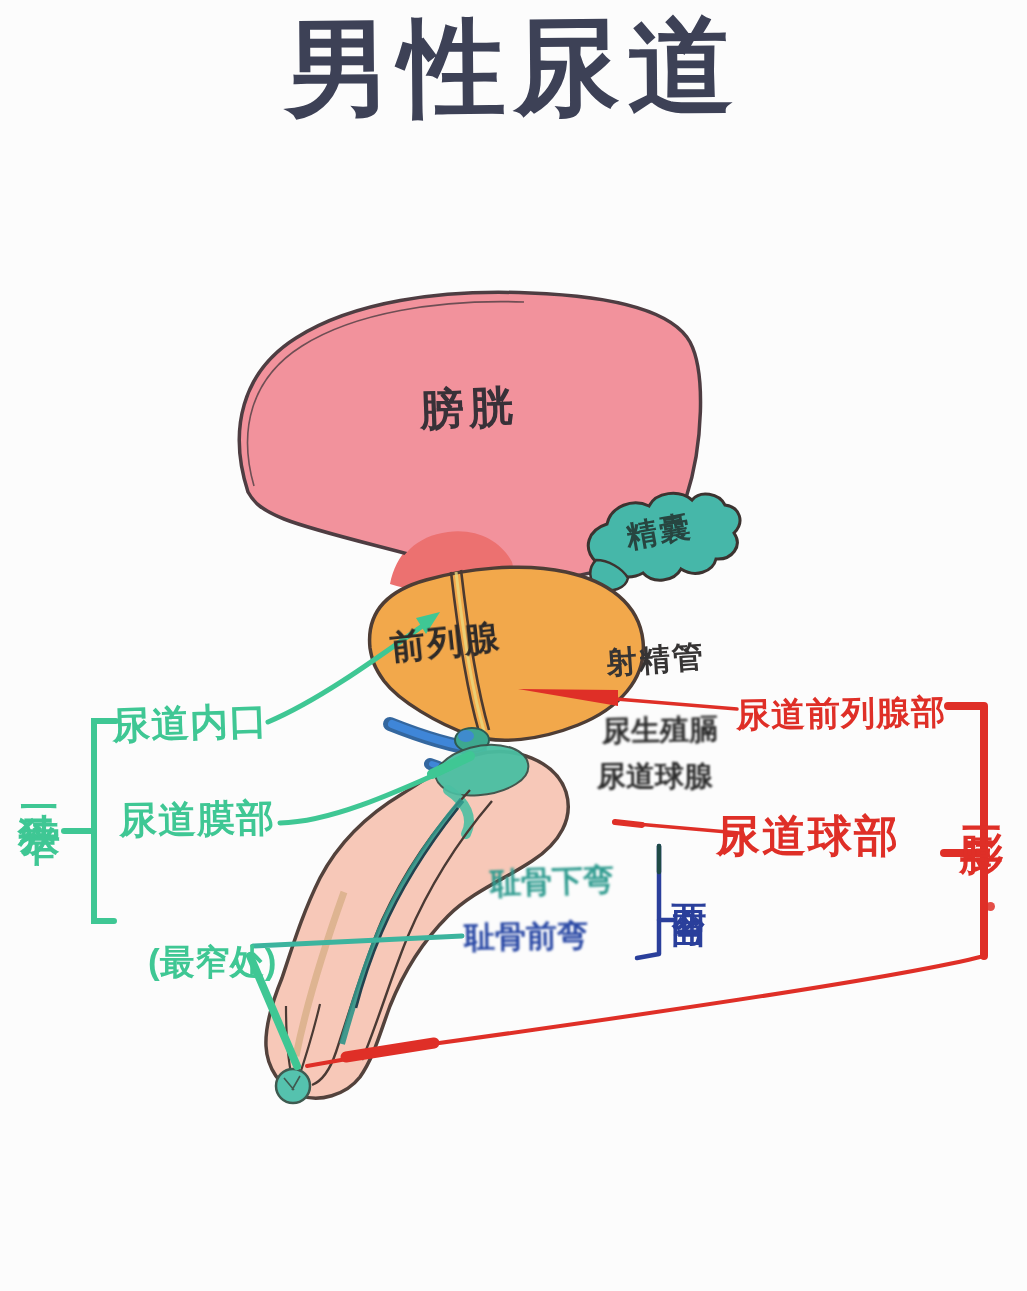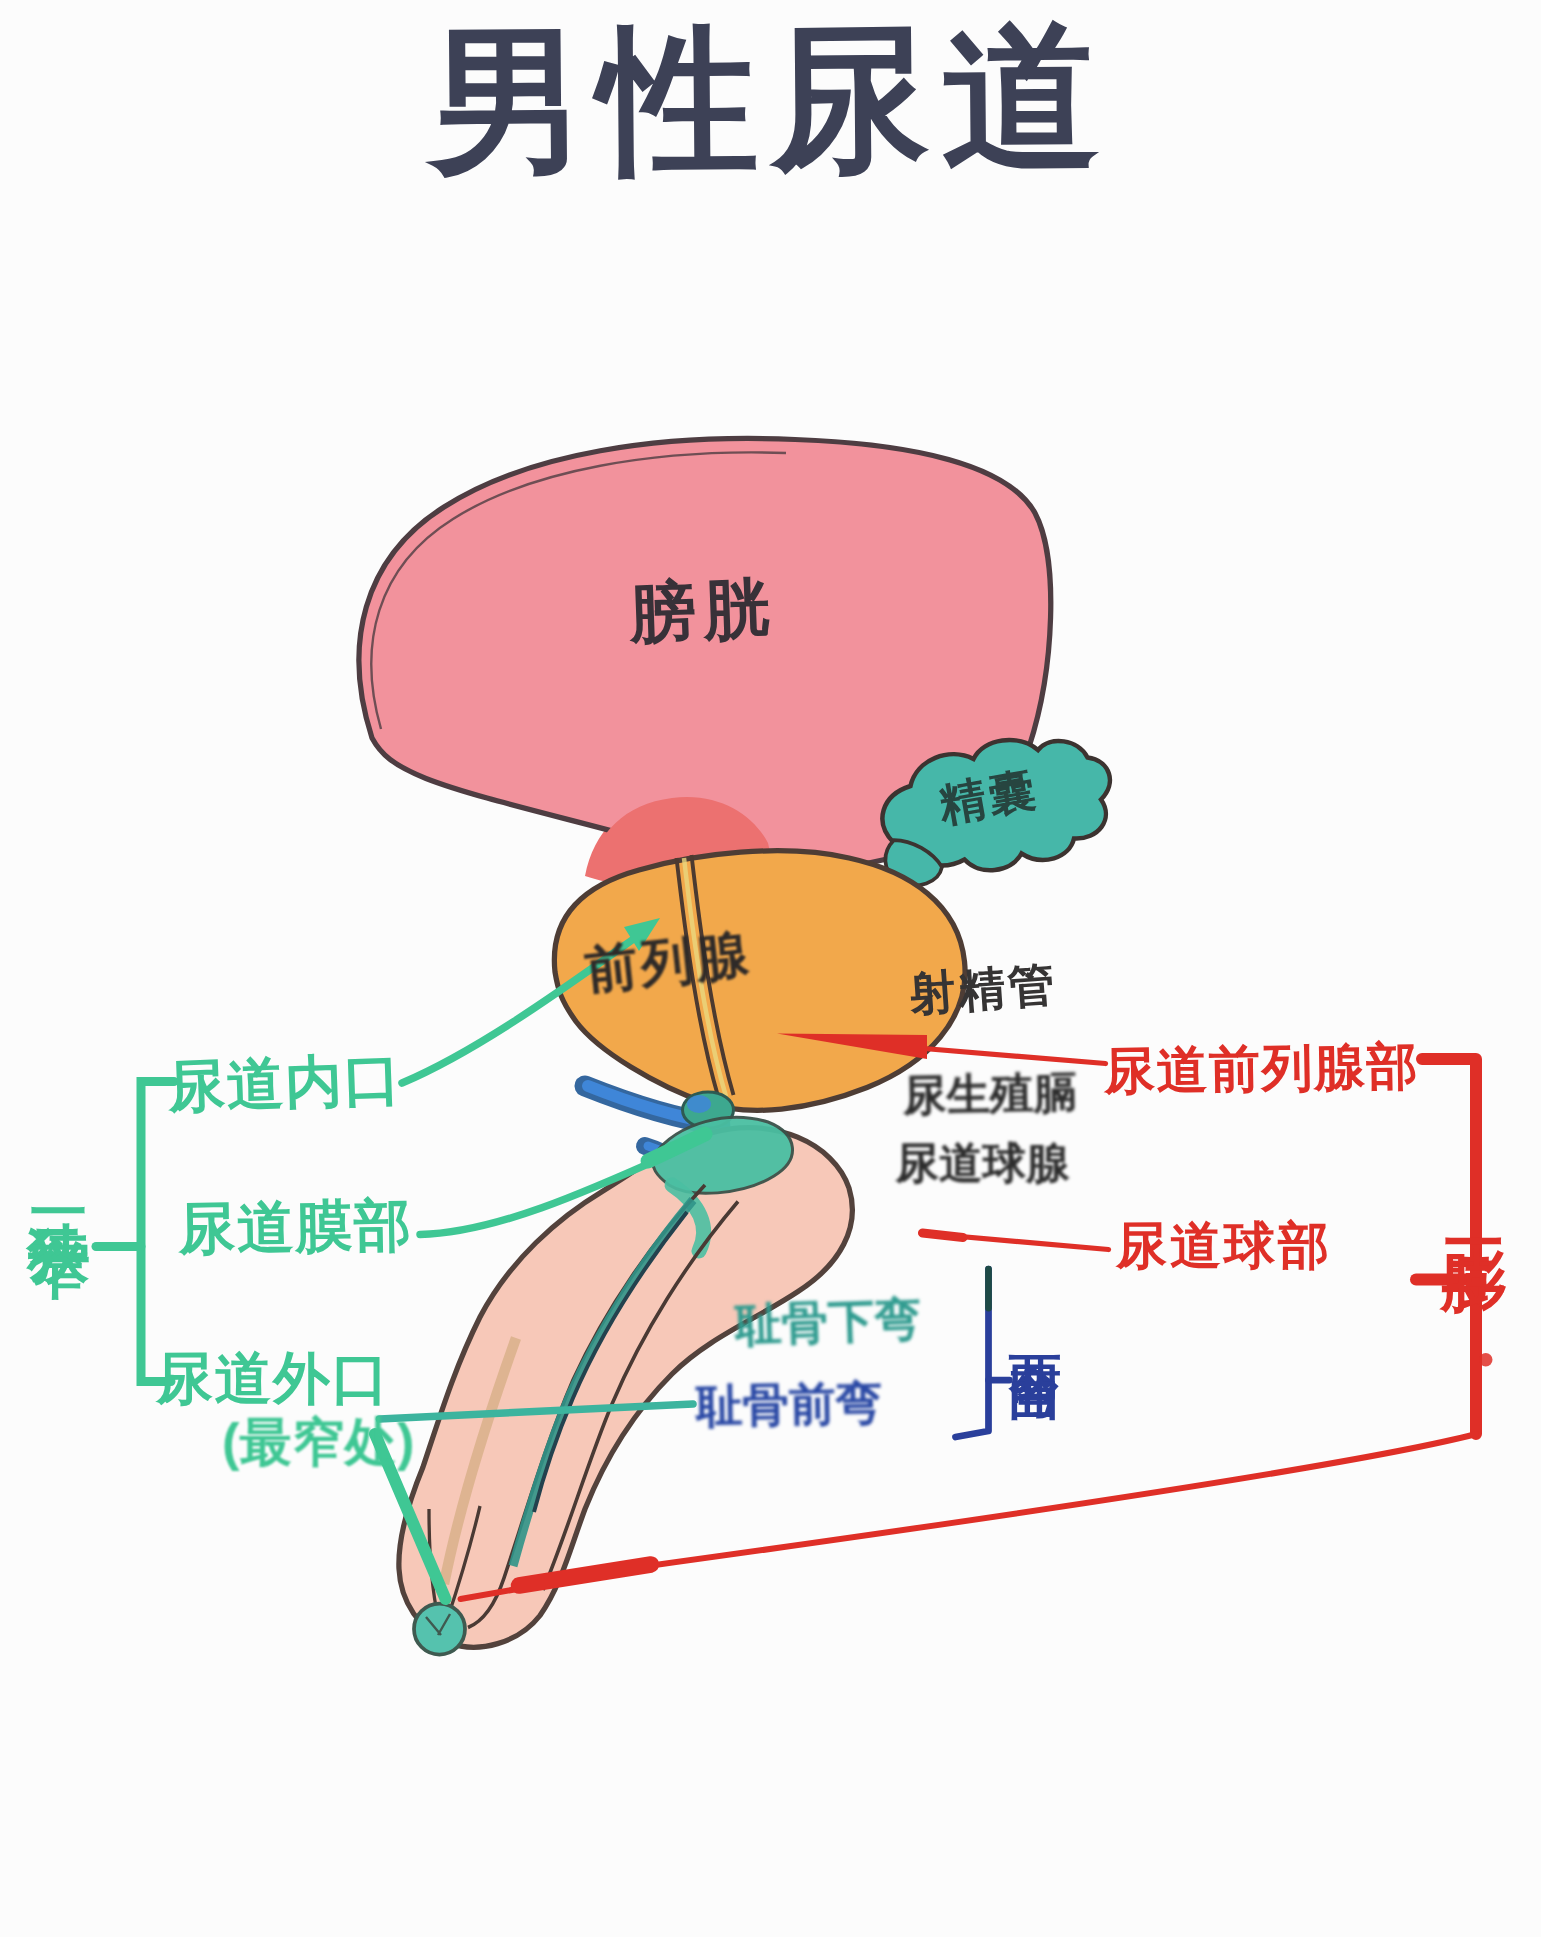--- a/index.html
+++ b/index.html
@@ -40,21 +40,21 @@
   .lbl-prostate{left:390px;top:624px;font-size:35px;letter-spacing:2px;color:#2e2a28;transform:rotate(-6deg);filter:blur(0.7px);}
   .lbl-ejac{left:606px;top:644px;font-size:31px;letter-spacing:2px;color:#363434;transform:rotate(-4deg);}
   .lbl-diaphragm{left:602px;top:716px;font-size:29px;color:#2c2c2c;filter:blur(1px);transform:rotate(-1deg);}
   .lbl-cowper{left:597px;top:762px;font-size:29px;color:#2c2c2c;filter:blur(1px);}
   .lbl-internal{left:112px;top:704px;font-size:38px;letter-spacing:1px;color:var(--green);transform:rotate(-2deg);}
   .lbl-membranous{left:119px;top:800px;font-size:38px;letter-spacing:1px;color:var(--green);transform:rotate(-1deg);}
   .lbl-external{left:104px;top:901px;font-size:38px;letter-spacing:1px;color:var(--green);filter:blur(0.5px);}
   .lbl-narrowest{left:148px;top:944px;font-size:35px;color:var(--green);filter:blur(0.6px);}
   .lbl-three-narrow{left:18px;top:772px;font-size:42px;color:var(--green);writing-mode:vertical-rl;text-orientation:upright;letter-spacing:8px;}
   .lbl-prostatic-part{left:736px;top:696px;font-size:34px;letter-spacing:1px;color:var(--red);transform:rotate(-1deg);}
-  .lbl-bulbar-part{left:744px;top:814px;font-size:34px;letter-spacing:2px;color:var(--red);}
+  .lbl-bulbar-part{left:716px;top:814px;font-size:44px;letter-spacing:2px;color:var(--red);}
   .lbl-three-dilate{left:960px;top:792px;font-size:44px;color:var(--red);writing-mode:vertical-rl;text-orientation:upright;letter-spacing:4px;}
   .dilate-dot{position:absolute;left:986px;top:902px;width:9px;height:9px;border-radius:50%;background:var(--red);opacity:.85;}
   .lbl-two-curves{left:672px;top:876px;font-size:35px;color:var(--blue);writing-mode:vertical-rl;text-orientation:upright;letter-spacing:4px;}
   .lbl-subpubic{left:490px;top:866px;font-size:31px;color:#2f9b8f;filter:blur(1.1px);transform:rotate(-2deg);}
   .lbl-prepubic{left:464px;top:921px;font-size:31px;color:#2847a4;filter:blur(1.1px);transform:rotate(-1deg);}
 </style>
 </head>
 <body>
 
 <div class="canvas">
@@ -177,21 +177,20 @@
 
   <div class="label lbl-bladder">膀胱</div>
   <div class="label lbl-seminal">精囊</div>
   <div class="label lbl-prostate">前列腺</div>
   <div class="label lbl-ejac">射精管</div>
   <div class="label lbl-diaphragm">尿生殖膈</div>
   <div class="label lbl-cowper">尿道球腺</div>
 
   <div class="label lbl-internal">尿道内口</div>
   <div class="label lbl-membranous">尿道膜部</div>
-  <div class="label lbl-external">尿道外口</div>
   <div class="label lbl-narrowest">(最窄处)</div>
   <div class="label lbl-three-narrow">三狭窄</div>
 
   <div class="label lbl-prostatic-part">尿道前列腺部</div>
   <div class="label lbl-bulbar-part">尿道球部</div>
   <div class="label lbl-three-dilate">三膨</div>
   <div class="dilate-dot"></div>
 
   <div class="label lbl-two-curves">两弯曲</div>
   <div class="label lbl-subpubic">耻骨下弯</div>

